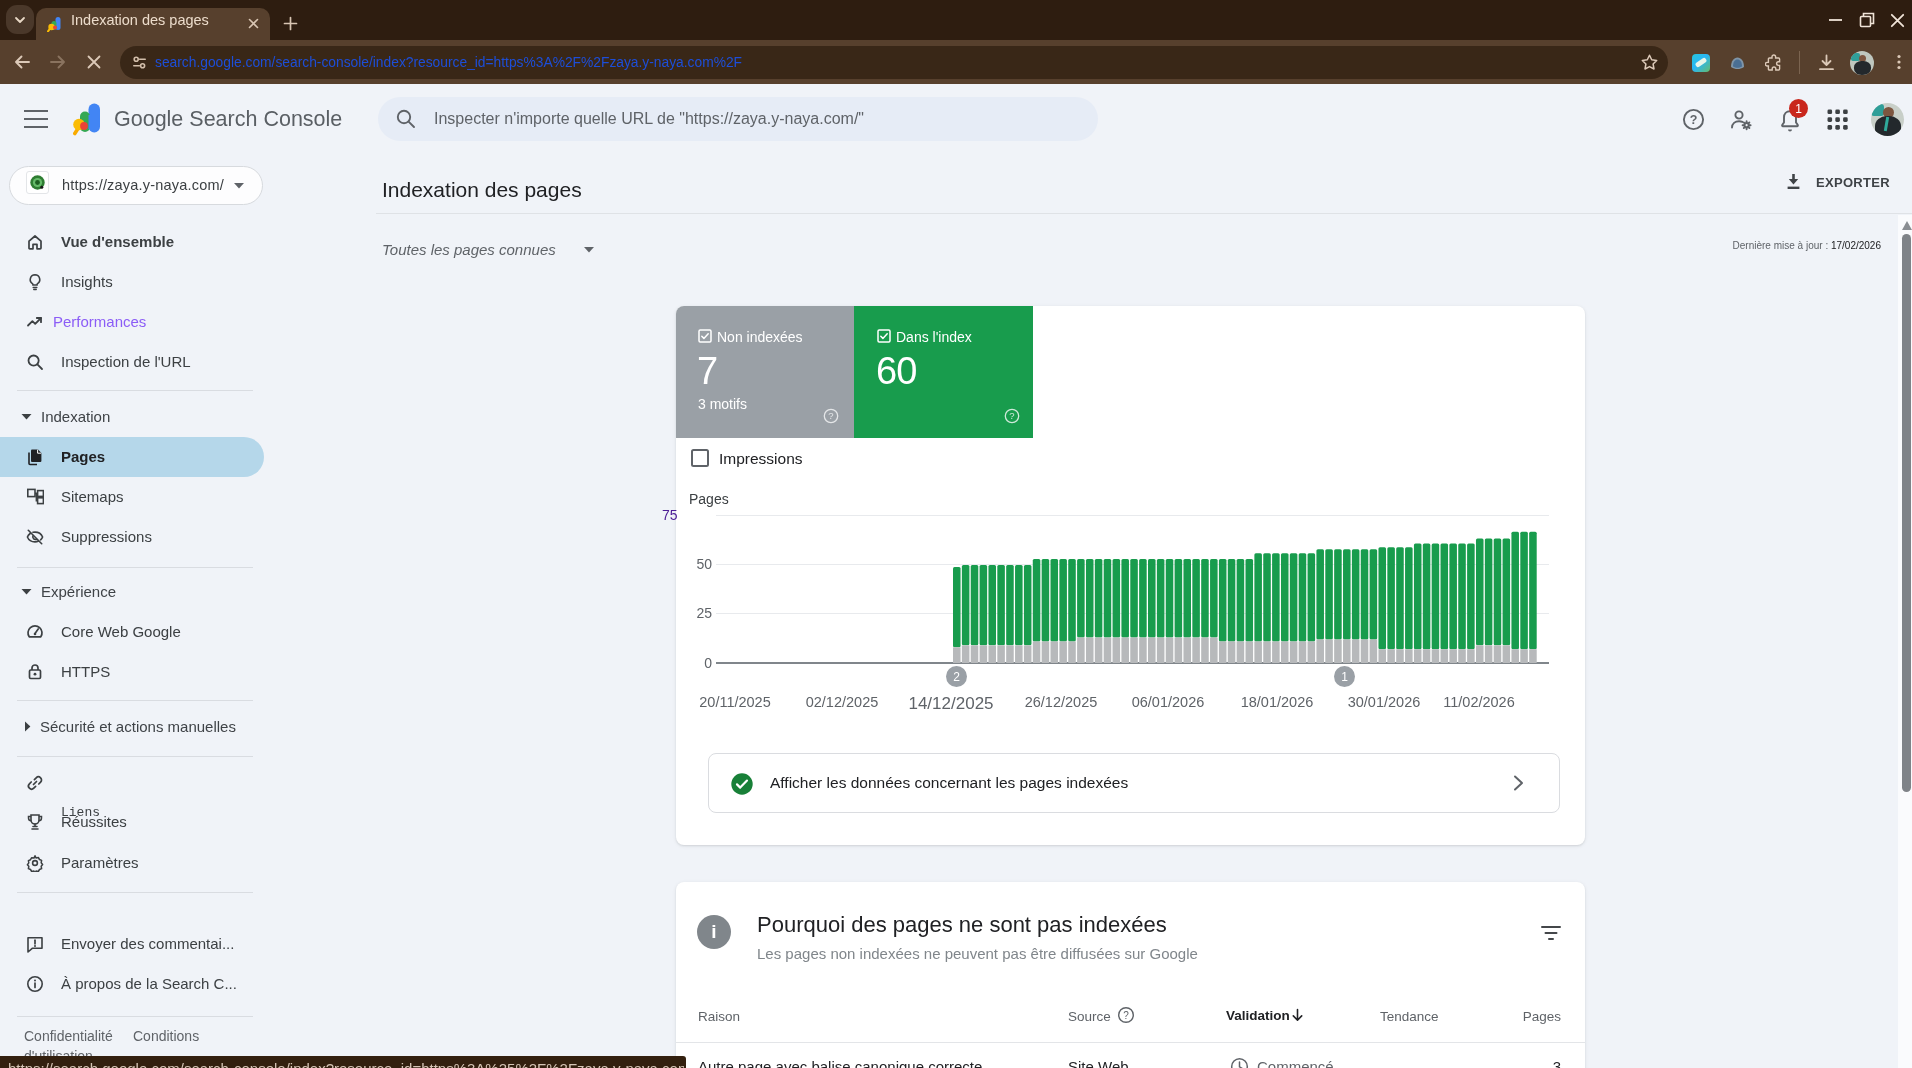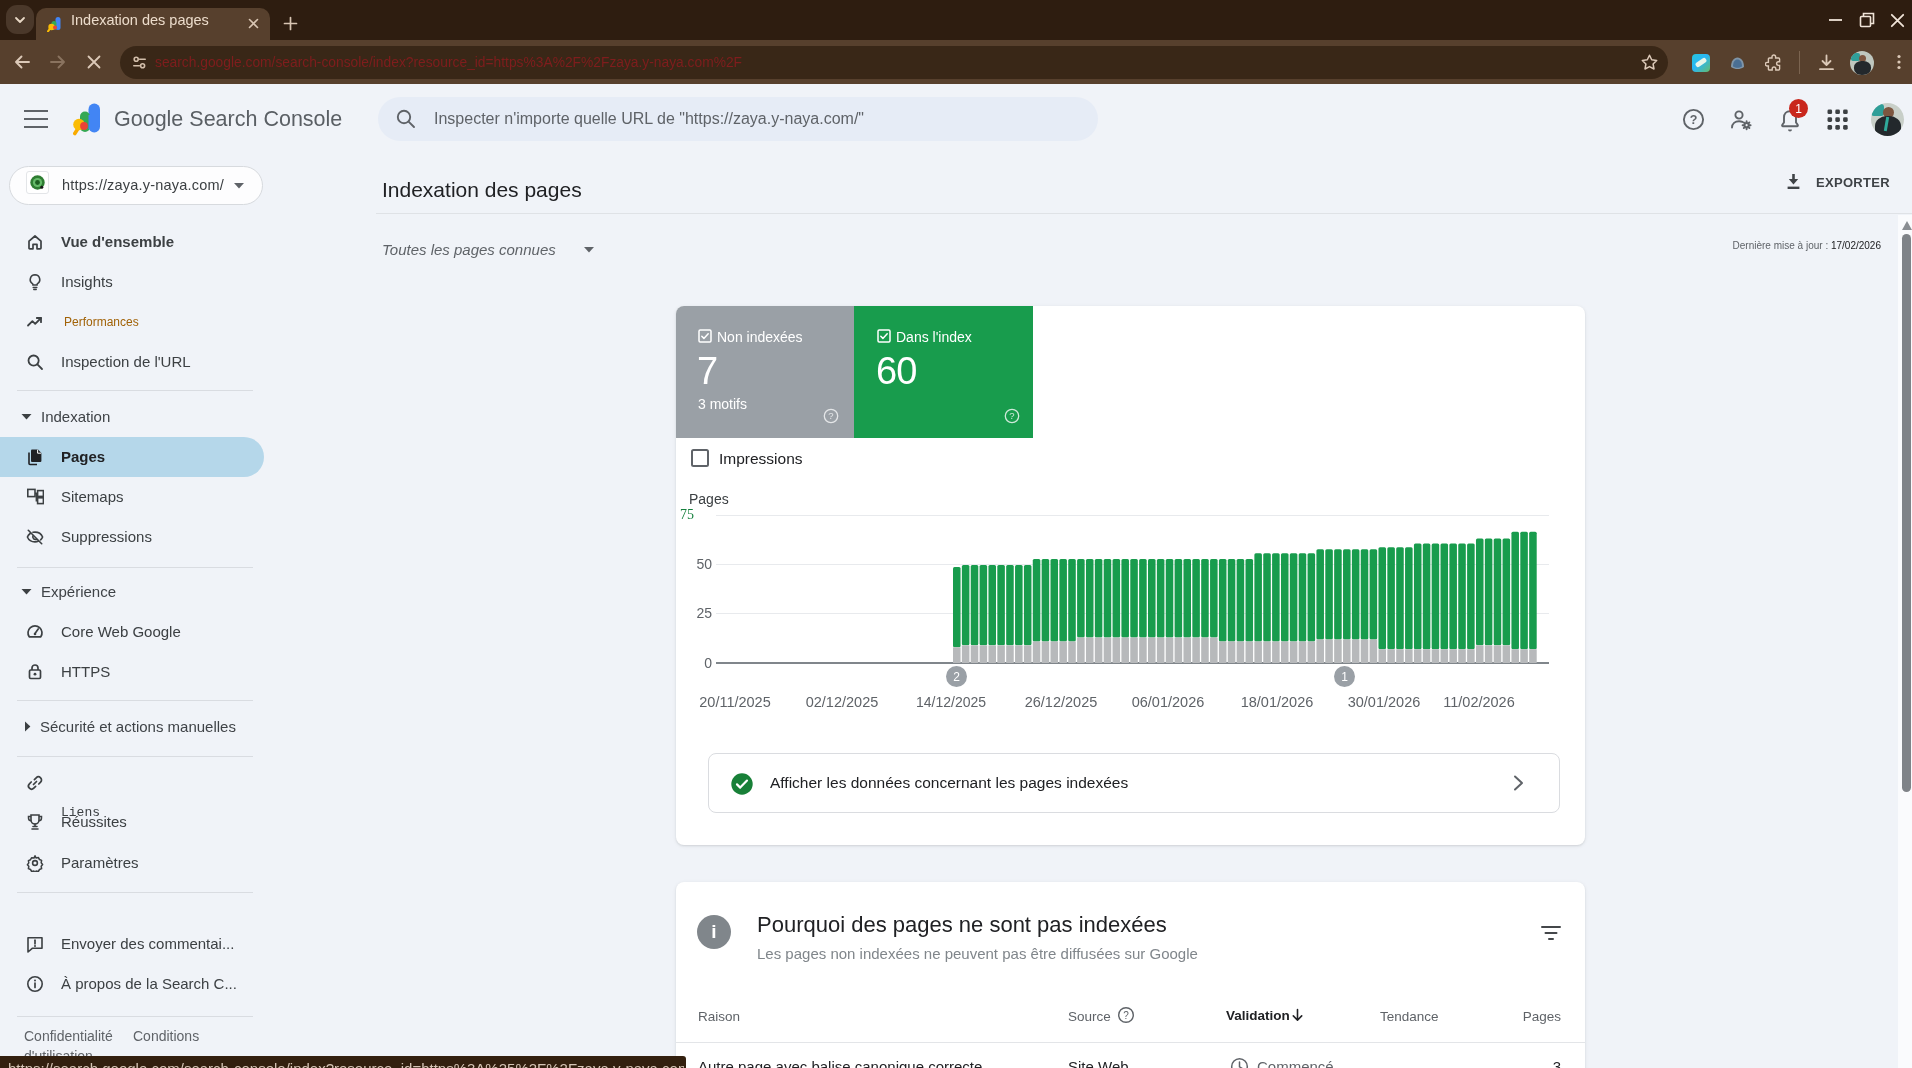--- a/index.html
+++ b/index.html
@@ -47,21 +47,21 @@
   </svg>
 <svg class="abs" style="left:86px;top:54px;" width="16" height="16" viewBox="0 0 16 16">
     <path d="M2.5 2.5l11 11M13.5 2.5l-11 11" stroke="#dcc9b8" stroke-width="1.8" stroke-linecap="round"></path>
   </svg>
 <div class="abs" style="left:120px;top:46px;width:1548px;height:33px;border-radius:17px;background:#392717;"></div>
 <svg class="abs" style="left:131px;top:54px;" width="17" height="17" viewBox="0 0 17 17">
     <path d="M8.6 5.2h5.6M2.8 11.8h5.6" stroke="#d3bfab" stroke-width="1.6" stroke-linecap="round"></path>
     <circle cx="5.2" cy="5.2" r="2" fill="none" stroke="#d3bfab" stroke-width="1.6"></circle>
     <circle cx="11.6" cy="11.8" r="2" fill="none" stroke="#d3bfab" stroke-width="1.6"></circle>
   </svg>
-<div class="abs" style="left:155px;top:55px;font-size:13.8px;color:#7f1d1d;">search.google.com/search-console/index?resource_id=https%3A%2F%2Fzaya.y-naya.com%2F</div>
+<div class="abs" style="left:155px;top:55px;font-size:13.8px;color:#1d4ed8;">search.google.com/search-console/index?resource_id=https%3A%2F%2Fzaya.y-naya.com%2F</div>
 <svg class="abs" style="left:1640px;top:53px;" width="19" height="19" viewBox="0 0 19 19">
     <path d="M9.5 2.2l2.2 4.6 5 .7-3.6 3.5.9 5-4.5-2.4-4.5 2.4.9-5L2.3 7.5l5-.7z" fill="none" stroke="#dcc9b8" stroke-width="1.5" stroke-linejoin="round"></path>
   </svg>
 <div class="abs" style="left:1692px;top:54px;width:18px;height:18px;border-radius:4px;background:linear-gradient(135deg,#26c6da 0%,#29b6f6 45%,#66bb6a 100%);"></div>
 <div class="abs" style="left:1695px;top:60px;width:12px;height:5px;background:#e8f5e9;transform:rotate(-35deg);border-radius:2px;"></div>
 <svg class="abs" style="left:1729px;top:55px;" width="17" height="16" viewBox="0 0 17 16">
     <path d="M2 12C2 6 5 2.5 8.5 2.5S15 6 15 12c-2.5 1.6-4 2-6.5 2S4.5 13.6 2 12z" fill="#7f95a8"></path>
     <path d="M4 11.5C4 7 6 4.5 8.5 4.5S13 7 13 11.5c-1.7 1-2.8 1.3-4.5 1.3S5.7 12.5 4 11.5z" fill="#4a6f94"></path>
   </svg>
 <svg class="abs" style="left:1765px;top:54px;" width="18" height="18" viewBox="0 0 18 18">
@@ -163,21 +163,21 @@
 <div class="abs" style="left:61px;top:233px;font-size:15px;font-weight:700;color:#3c4043;line-height:18px;">Vue d'ensemble</div>
 <svg class="abs" style="left:26px;top:273px;" width="18" height="18" viewBox="0 0 18 18">
     <path d="M9 1.8a4.8 4.8 0 012.6 8.8c-.5.35-.6.8-.6 1.4H7c0-.6-.1-1.05-.6-1.4A4.8 4.8 0 019 1.8z" fill="none" stroke="#3c4043" stroke-width="1.6"></path>
     <path d="M7.2 14.4h3.6M7.8 16.4h2.4" stroke="#3c4043" stroke-width="1.5" stroke-linecap="round"></path>
   </svg>
 <div class="abs" style="left:61px;top:273px;font-size:15px;font-weight:400;color:#3c4043;line-height:18px;">Insights</div>
 <svg class="abs" style="left:26px;top:313px;" width="18" height="18" viewBox="0 0 18 18">
     <path d="M2 12.5l4.4-4.4 2.8 2.8L15 5" fill="none" stroke="#3c4043" stroke-width="1.8" stroke-linecap="round" stroke-linejoin="round"></path>
     <path d="M10.8 5H15v4.2" fill="none" stroke="#3c4043" stroke-width="1.8" stroke-linecap="round" stroke-linejoin="round"></path>
   </svg>
-<div class="abs" style="left:64px;top:313px;font-size:12px;font-weight:400;color:#a16207;line-height:18px;">Performances</div>
+<div class="abs" style="left:53px;top:313px;font-size:15px;font-weight:400;color:#8b5cf6;line-height:18px;">Performances</div>
 <svg class="abs" style="left:26px;top:353px;" width="18" height="18" viewBox="0 0 18 18">
     <circle cx="7.6" cy="7.6" r="5.1" fill="none" stroke="#3c4043" stroke-width="1.8"></circle>
     <path d="M11.4 11.4l4.6 4.6" stroke="#3c4043" stroke-width="1.8" stroke-linecap="round"></path>
   </svg>
 <div class="abs" style="left:61px;top:353px;font-size:15px;font-weight:400;color:#3c4043;line-height:18px;">Inspection de l'URL</div>
 <div class="abs" style="left:17px;top:390px;width:236px;height:1px;background:#d9dce1;"></div>
 <svg class="abs" style="left:21px;top:413px;" width="11" height="8" viewBox="0 0 11 8">
     <path d="M0.5 1l5 5.4 5-5.4z" fill="#3c4043"></path>
   </svg>
 <div class="abs" style="left:41px;top:408px;font-size:15px;color:#3f4347;">Indexation</div>
@@ -292,21 +292,21 @@
   </svg>
 <div class="abs" style="left:896px;top:329px;font-size:14px;color:#fff;">Dans l'index</div>
 <div class="abs" style="left:876px;top:352px;font-size:38px;line-height:38px;letter-spacing:-1px;color:#fff;">60</div>
 <svg class="abs" style="left:1004px;top:408px;" width="16" height="16" viewBox="0 0 16 16">
     <circle cx="8" cy="8" r="6.7" fill="none" stroke="#cfe9da" stroke-width="1.3"></circle>
     <text x="8" y="11.4" font-size="9.5" fill="#cfe9da" text-anchor="middle" font-family="Liberation Sans">?</text>
   </svg>
 <div class="abs" style="left:691px;top:449px;width:18px;height:18px;border:2px solid #5f6368;border-radius:2.5px;background:#fff;"></div>
 <div class="abs" style="left:719px;top:450px;font-size:15.5px;color:#202124;">Impressions</div>
 <div class="abs" style="left:689px;top:491px;font-size:14px;color:#3c4043;">Pages</div>
-<div class="abs" style="left:662px;top:507px;width:50px;font-size:14px;color:#15803d;text-align:center;font-family:Liberation Serif, serif;">75</div>
+<div class="abs" style="left:662px;top:507px;width:50px;font-size:14px;color:#4c1d95;text-align:left;">75</div>
 <div class="abs" style="left:662px;top:556px;width:50px;font-size:14px;color:#5f6368;text-align:right;">50</div>
 <div class="abs" style="left:662px;top:605px;width:50px;font-size:14px;color:#5f6368;text-align:right;">25</div>
 <div class="abs" style="left:662px;top:655px;width:50px;font-size:14px;color:#5f6368;text-align:right;">0</div>
 <div class="abs" style="left:716px;top:515px;width:833px;height:1px;background:#e8eaed;"></div>
 <div class="abs" style="left:716px;top:564px;width:833px;height:1px;background:#e8eaed;"></div>
 <div class="abs" style="left:716px;top:613px;width:833px;height:1px;background:#e8eaed;"></div>
 <div class="abs" style="left:716px;top:662px;width:833px;height:2px;background:#80868b;"></div>
 <svg class="abs" style="left:676px;top:480px;" width="909" height="184" viewBox="0 0 909 184">
     <rect x="277.00" y="86.96" width="7.55" height="80.36" rx="1.5" fill="#189c4d"></rect>
     <rect x="277.00" y="167.32" width="7.55" height="15.68" fill="#b7b9bb"></rect>
@@ -438,21 +438,21 @@
     <rect x="835.43" y="169.28" width="7.55" height="13.72" fill="#b7b9bb"></rect>
     <rect x="844.30" y="51.68" width="7.55" height="117.60" rx="1.5" fill="#189c4d"></rect>
     <rect x="844.30" y="169.28" width="7.55" height="13.72" fill="#b7b9bb"></rect>
     <rect x="853.16" y="51.68" width="7.55" height="117.60" rx="1.5" fill="#189c4d"></rect>
     <rect x="853.16" y="169.28" width="7.55" height="13.72" fill="#b7b9bb"></rect>
   </svg>
 <div class="abs ctr" style="left:946px;top:666px;width:21px;height:21px;border-radius:50%;background:#9aa0a6;color:#fff;font-size:12px;">2</div>
 <div class="abs ctr" style="left:1334px;top:666px;width:21px;height:21px;border-radius:50%;background:#9aa0a6;color:#fff;font-size:12px;">1</div>
 <div class="abs" style="left:675px;top:694px;width:120px;font-size:14.5px;color:#5f6368;text-align:center;">20/11/2025</div>
 <div class="abs" style="left:782px;top:694px;width:120px;font-size:14.5px;color:#5f6368;text-align:center;">02/12/2025</div>
-<div class="abs" style="left:891px;top:694px;width:120px;font-size:14px;color:#5f6368;text-align:center;">14/12/2025</div>
+<div class="abs" style="left:891px;top:694px;width:120px;font-size:17px;color:#5f6368;text-align:center;">14/12/2025</div>
 <div class="abs" style="left:1001px;top:694px;width:120px;font-size:14.5px;color:#5f6368;text-align:center;">26/12/2025</div>
 <div class="abs" style="left:1108px;top:694px;width:120px;font-size:14.5px;color:#5f6368;text-align:center;">06/01/2026</div>
 <div class="abs" style="left:1217px;top:694px;width:120px;font-size:14.5px;color:#5f6368;text-align:center;">18/01/2026</div>
 <div class="abs" style="left:1324px;top:694px;width:120px;font-size:14.5px;color:#5f6368;text-align:center;">30/01/2026</div>
 <div class="abs" style="left:1419px;top:694px;width:120px;font-size:14.5px;color:#5f6368;text-align:center;">11/02/2026</div>
 <div class="abs" style="left:708px;top:753px;width:852px;height:60px;border:1px solid #dadce0;border-radius:8px;background:#fff;"></div>
 <svg class="abs" style="left:731px;top:773px;" width="22" height="22" viewBox="0 0 22 22">
     <circle cx="11" cy="11" r="10.7" fill="#188038"></circle>
     <path d="M6 11.4l3.2 3.2L16 7.6" fill="none" stroke="#fff" stroke-width="2.2" stroke-linecap="round" stroke-linejoin="round"></path>
   </svg>

